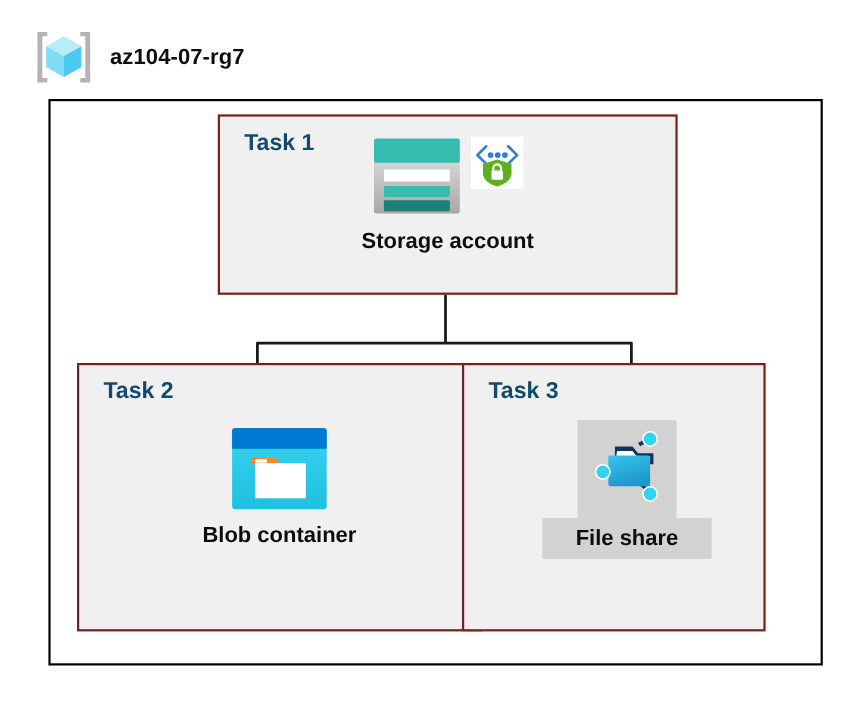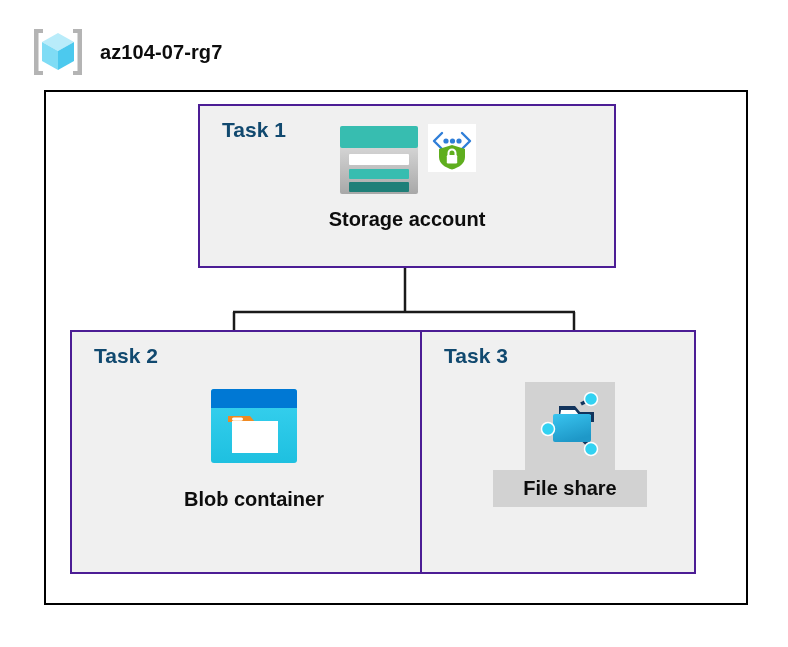--- a/index.html
+++ b/index.html
@@ -42,21 +42,21 @@
     height: 515px;
     border: 2px solid #000000;
     box-sizing: border-box;
     background: #ffffff;
   }
 
   
   .task-box {
     position: absolute;
     background: #f0f0f0;
-    border: 2px solid #4c1d95;
+    border: 2px solid #7f1d1d;
     box-sizing: border-box;
   }
   #task-1-box { left: 198px; top: 104px; width: 418px; height: 164px; }
   #task-2-box { left: 70px;  top: 330px; width: 368px; height: 244px; }
   #task-3-box { left: 420px; top: 330px; width: 276px; height: 244px; }
 
   .task-label {
     position: absolute;
     left: 22px;
     top: 12px;
@@ -67,21 +67,21 @@
   }
 
   
   .node {
     position: absolute;
     display: flex;
     flex-direction: column;
     align-items: center;
   }
   #node-storage   { left: 0; right: 0; top: 18px; }
-  #node-blob      { left: 0; right: 0; top: 56px; gap: 12px; }
+  #node-blob      { left: 0; right: 0; top: 56px; }
   #node-fileshare { left: 0; right: 0; top: 50px; padding-left: 24px; }
 
   .node-caption {
     font-size: 20px;
     font-weight: bold;
     color: #0d0d0d;
     white-space: nowrap;
     margin-top: 10px;
     padding: 2px 10px;
   }

